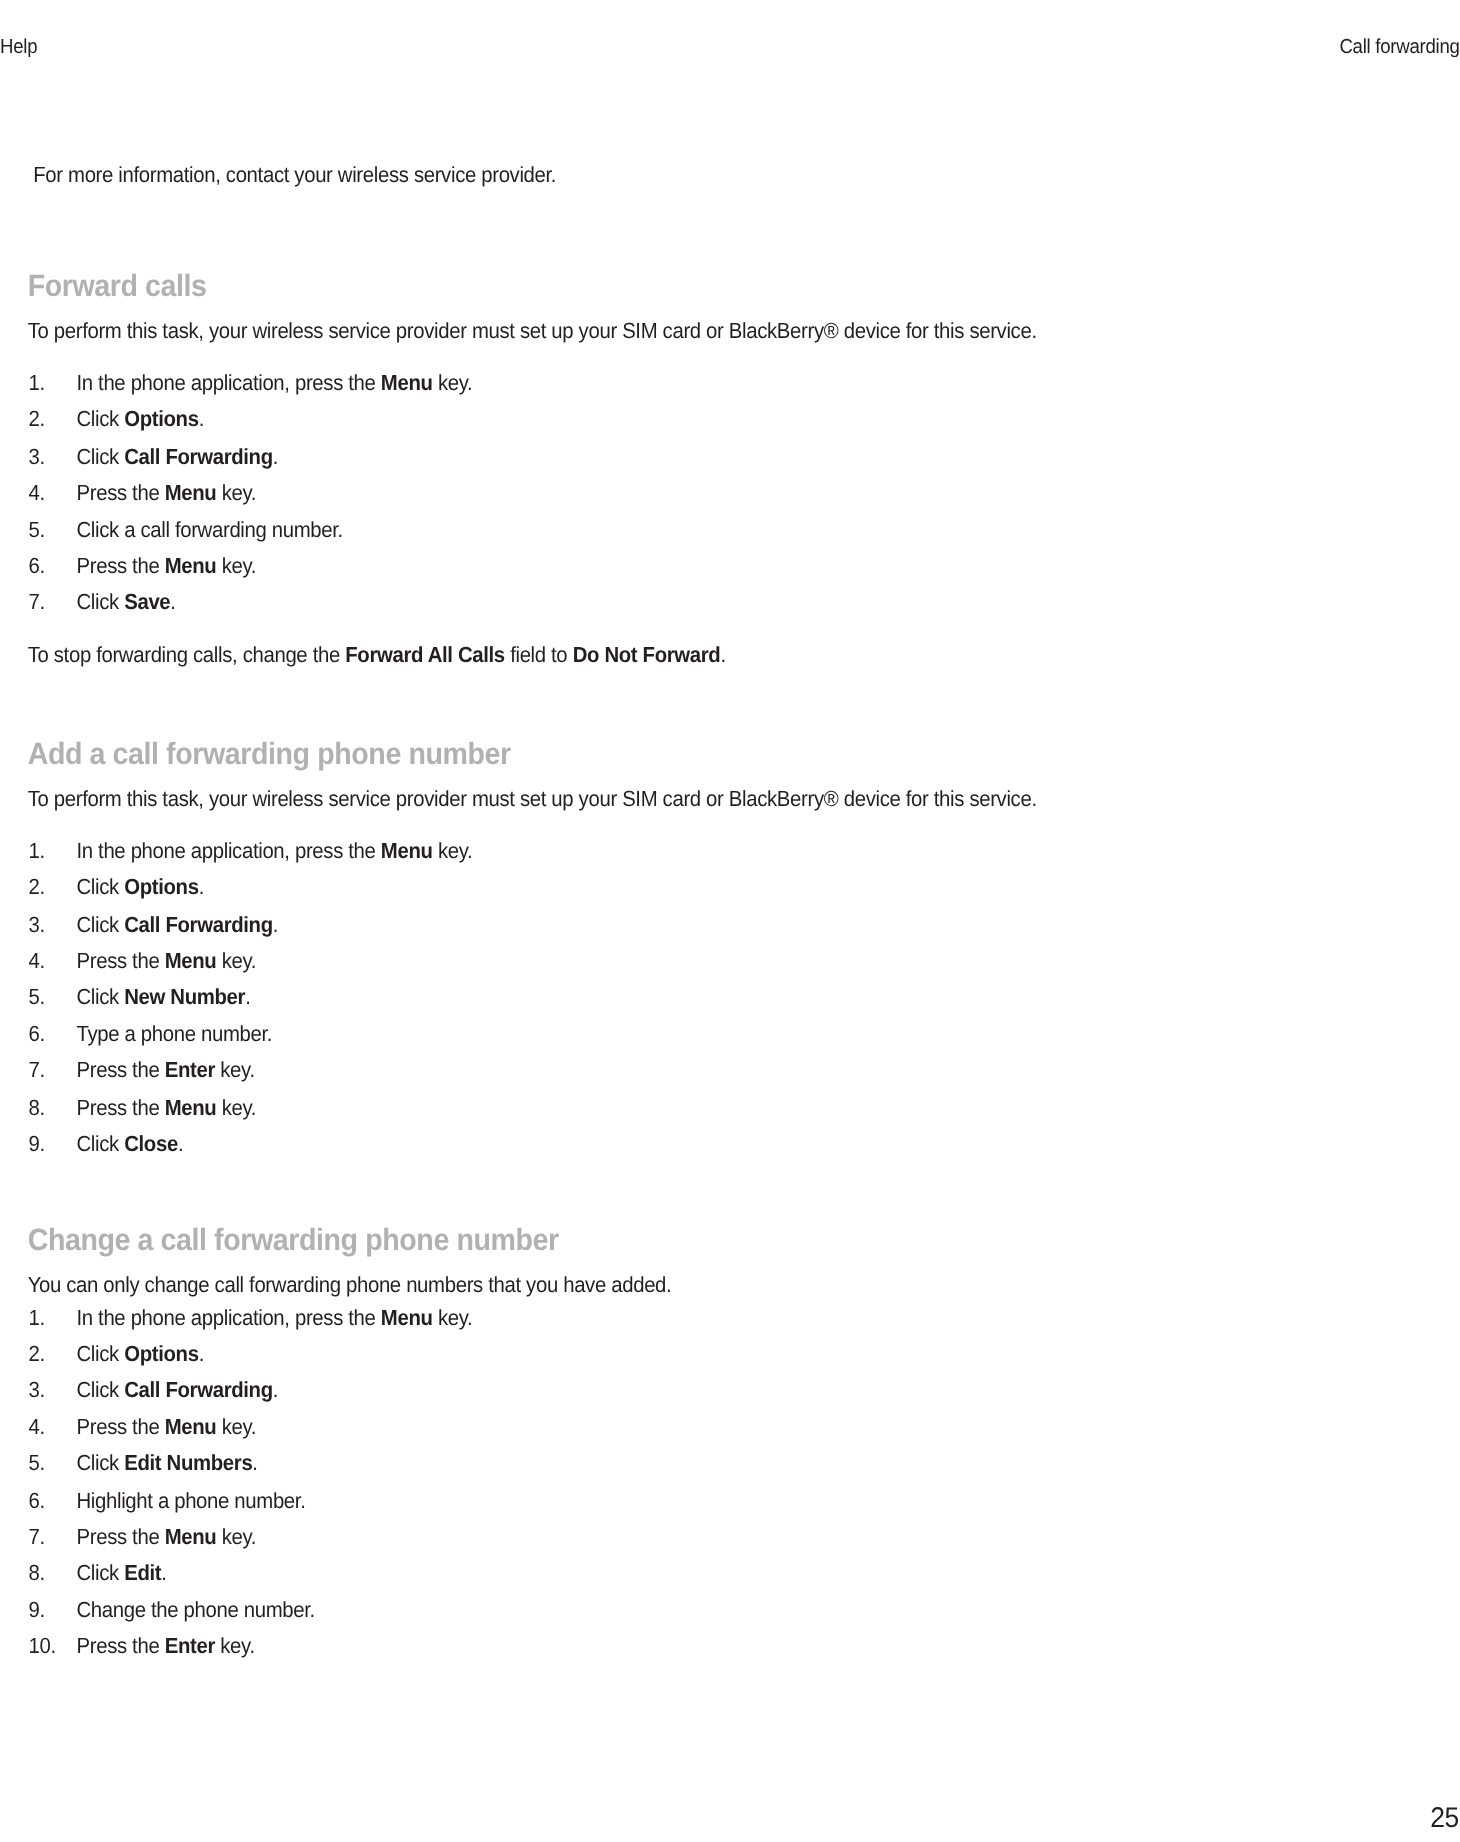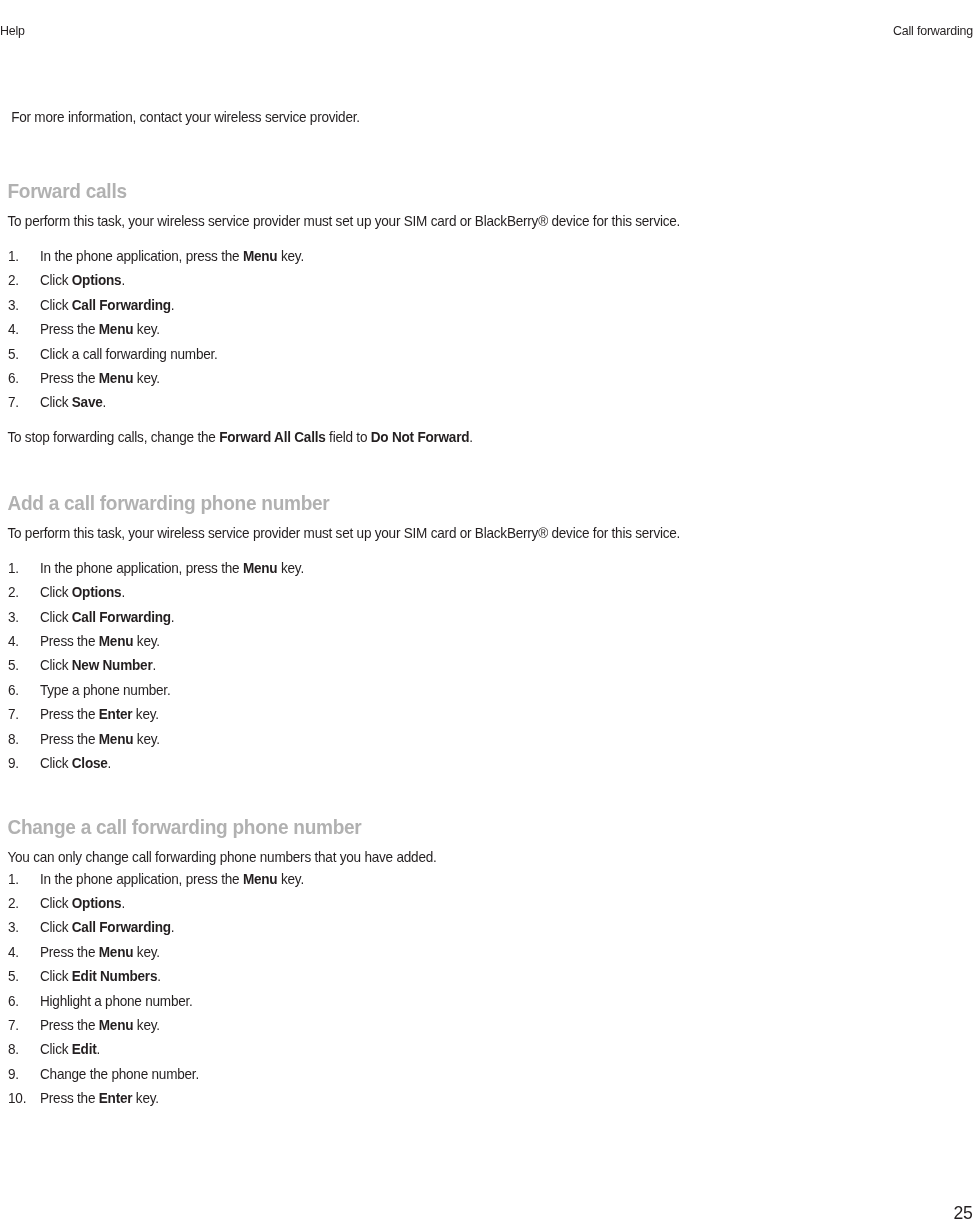--- a/index.html
+++ b/index.html
@@ -48,21 +48,21 @@
     color: #231f20;
     letter-spacing: -0.2px;
     transform: scaleX(0.92);
     transform-origin: right top;
   }
 
   
   .content {
     position: absolute;
     top: 108px;
-    left: 0px;
+    left: 11px;
     width: 826px;
   }
 
   .para {
     font-size: 14.6px;
     line-height: 19px;
     color: #231f20;
     letter-spacing: -0.25px;
     margin: 0;
     transform: scaleX(0.93);

